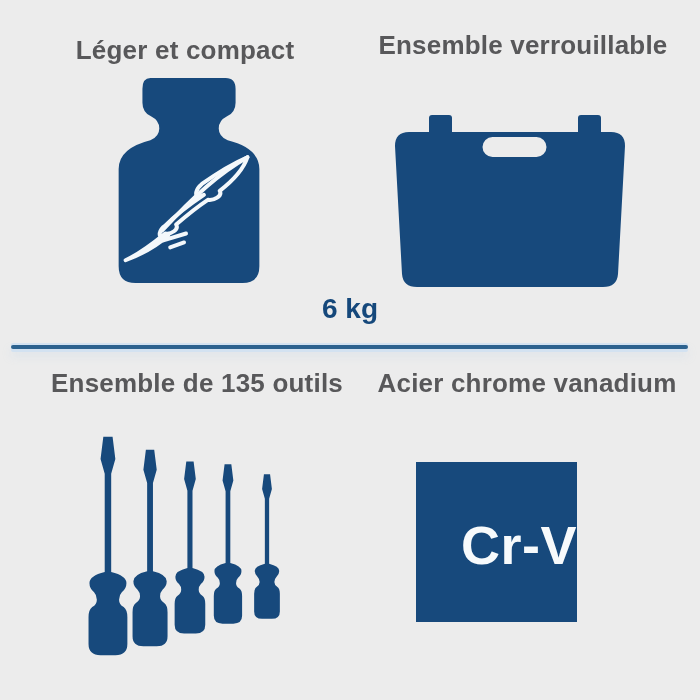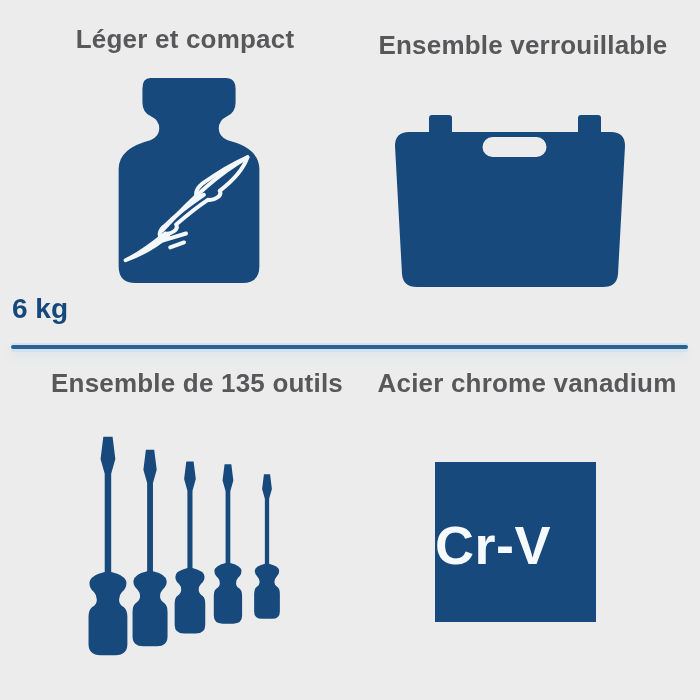--- a/index.html
+++ b/index.html
@@ -14,65 +14,65 @@
     position:absolute;
     width:350px;
     text-align:center;
     font-weight:bold;
     font-size:26px;
     line-height:28px;
     color:var(--title-gray,#58585a);
     letter-spacing:0.2px;
     white-space:nowrap;
   }
-  .title.tl{left:10px;top:25px;}
+  .title.tl{left:10px;top:36px;}
   .title.tr{left:348px;top:31px;}
   .title.bl{left:22px;top:369px;}
   .title.br{left:352px;top:369px;}
 
   .icon{position:absolute;display:block;}
   .icon.weight{left:100px;top:70px;width:180px;height:218px;}
   .icon.case{left:385px;top:106px;width:245px;height:190px;}
   .icon.tools{left:60px;top:418px;width:260px;height:262px;}
 
   .ink{fill:var(--icon-blue,#17497c);}
   .quill{
     stroke:var(--feather-white,#f4f8fb);
     stroke-width:4;
     fill:none;
     stroke-linecap:round;
     stroke-linejoin:round;
   }
 
   .weight-value{
     position:absolute;
-    left:12px;top:293px;width:350px;
-    text-align:left;
+    left:28px;top:293px;width:350px;
+    text-align:right;
     font-weight:bold;
     font-size:28px;
     color:var(--value-blue,#15487b);
   }
 
   .divider{
     position:absolute;
     left:11px;top:345px;
     width:677px;height:4px;
     border-radius:2px;
     background:var(--divider-blue,#2c628f);
     box-shadow:0 -2px 0 0 var(--divider-glow,#d3e2f1),
                0 3px 0 0 var(--divider-glow,#d3e2f1),
                0 6px 10px 0 rgba(170,200,230,0.35);
   }
 
   .crv-badge{
     position:absolute;
-    left:435px;top:462px;
+    left:416px;top:462px;
     width:161px;height:160px;
     background:var(--icon-blue,#17497c);
-    display:flex;align-items:center;justify-content:flex-start;
+    display:flex;align-items:center;justify-content:flex-end;
   }
   .crv-badge span{
     color:var(--badge-text,#f7fafc);
     font-weight:bold;
     font-size:54px;
     letter-spacing:0.5px;
     padding-top:6px;
   }
 </style>
 </head>

